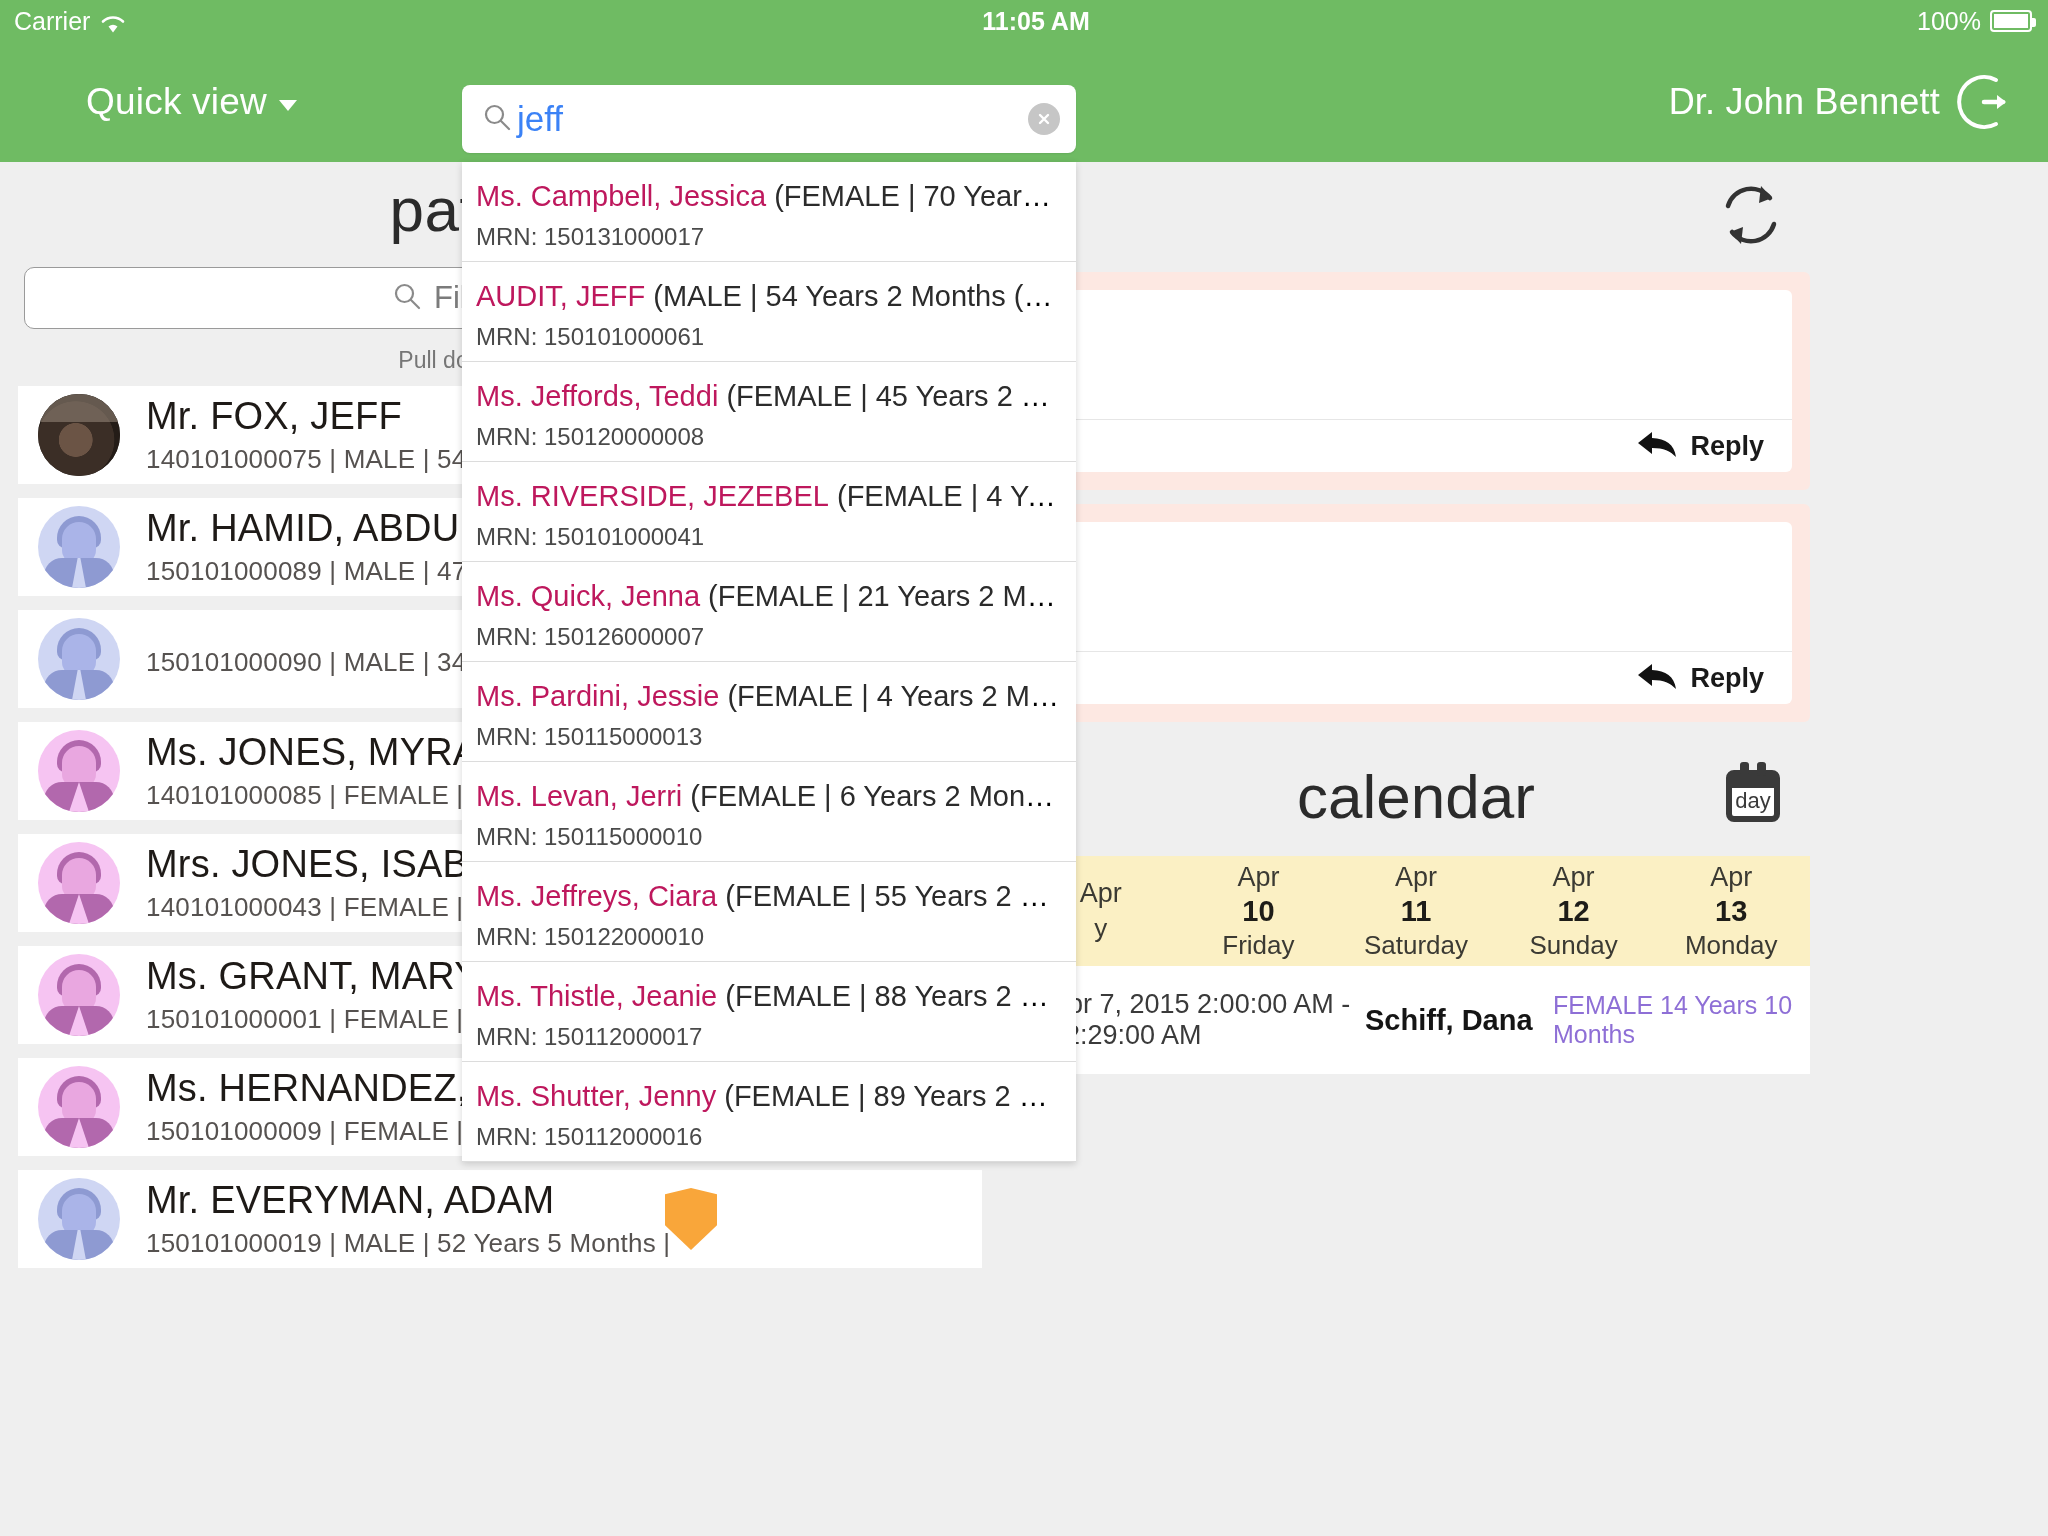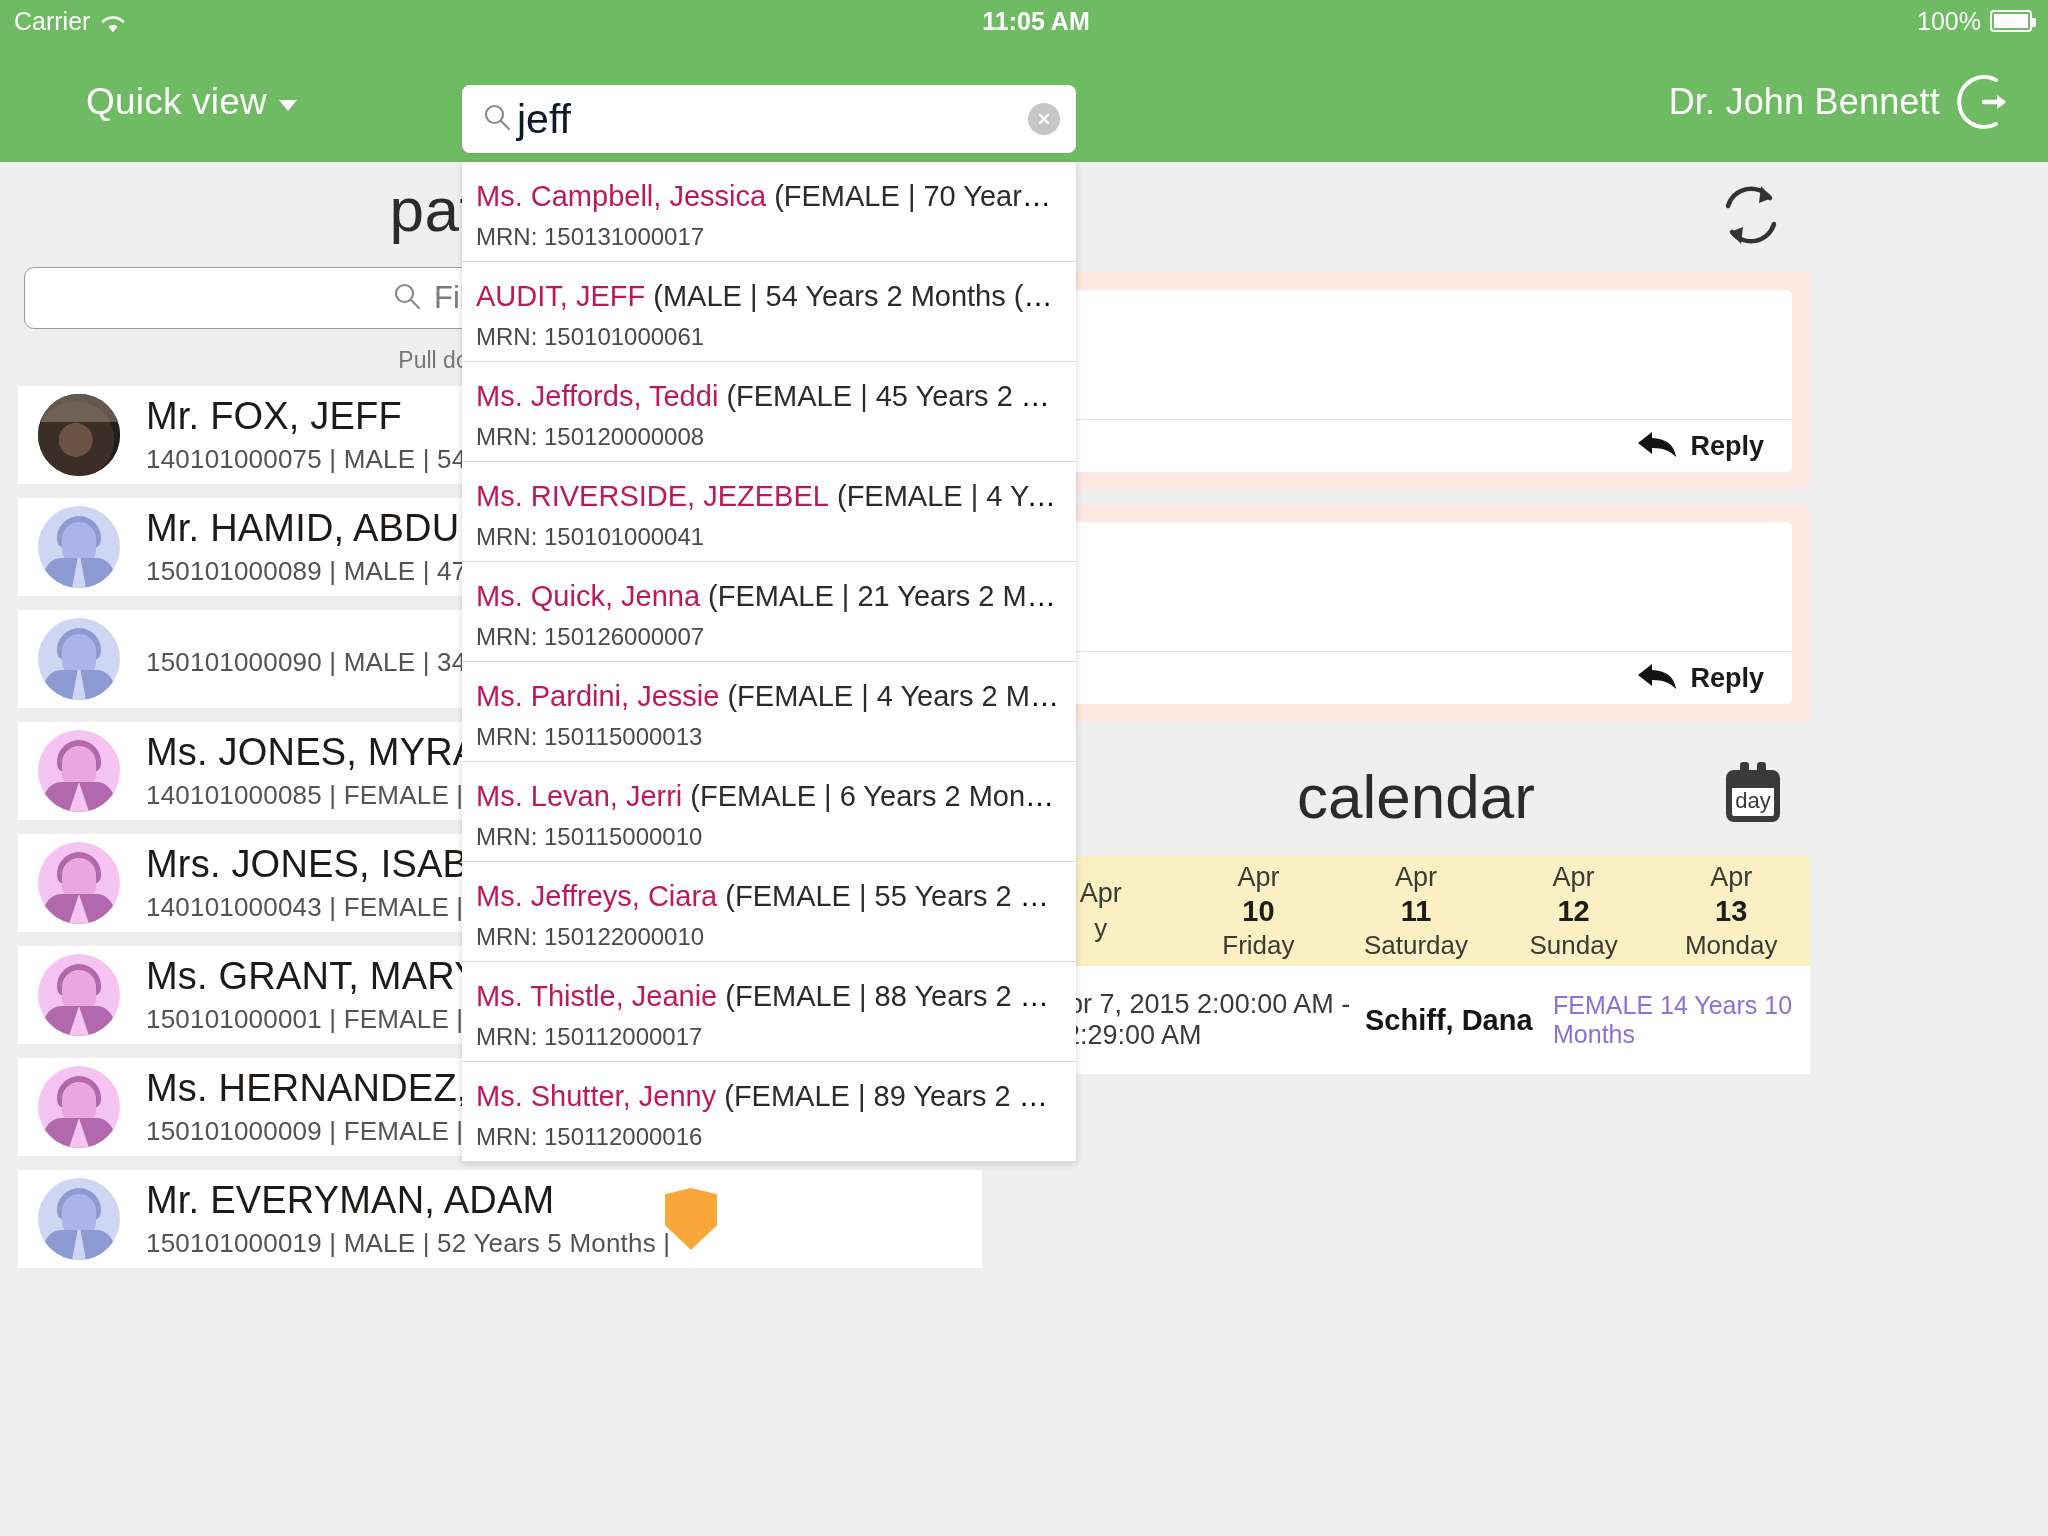--- a/index.html
+++ b/index.html
@@ -52,21 +52,21 @@
   .logout-ico { width: 62px; height: 62px; position:relative; }
 
   
   .searchwrap {
     position: absolute; left: 462px; top: 85px; width: 614px; height: 68px;
     background: #fff; border-radius: 8px; display:flex; align-items:center;
     padding: 0 0 0 20px; z-index: 40;
     box-shadow: 0 1px 2px rgba(0,0,0,.08);
   }
   .searchwrap .mag { margin-right: 5px; }
-  .search-value { font-size: 41px; color:#0f172a; font-weight: 400; }
+  .search-value { font-size: 35px; color:#3b82f6; font-weight: 400; }
   .clear-btn {
     position:absolute; right: 16px; top: 50%; transform: translateY(-50%);
     width: 32px; height: 32px; border-radius: 50%; background: #c6c6c6;
     color: #fff; font-size: 22px; line-height: 32px; text-align:center; font-weight:bold;
     display:flex; align-items:center; justify-content:center;
   }
 
   
   .left-panel {
     position: absolute; left: 0; top: 162px; width: 1000px; bottom: 0;

